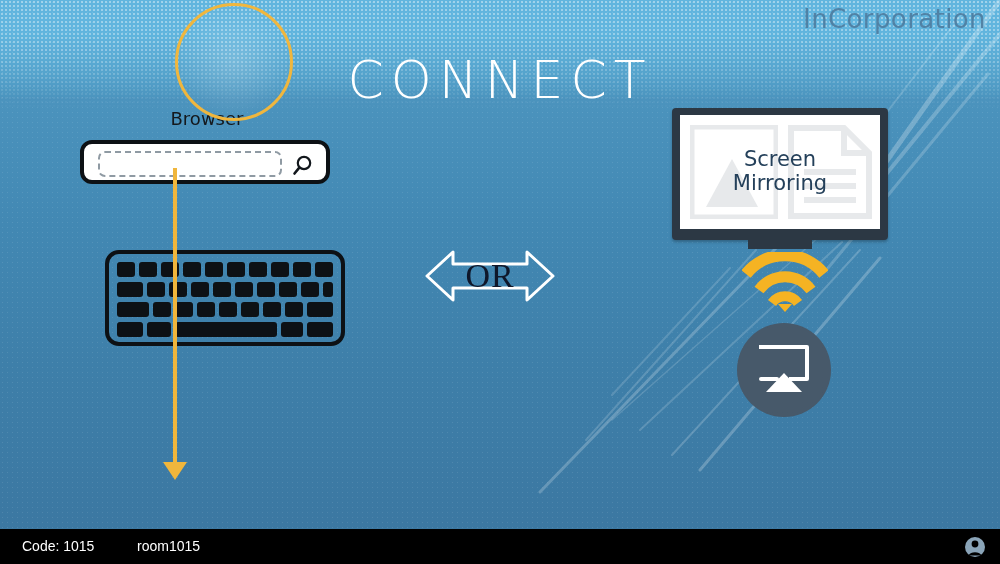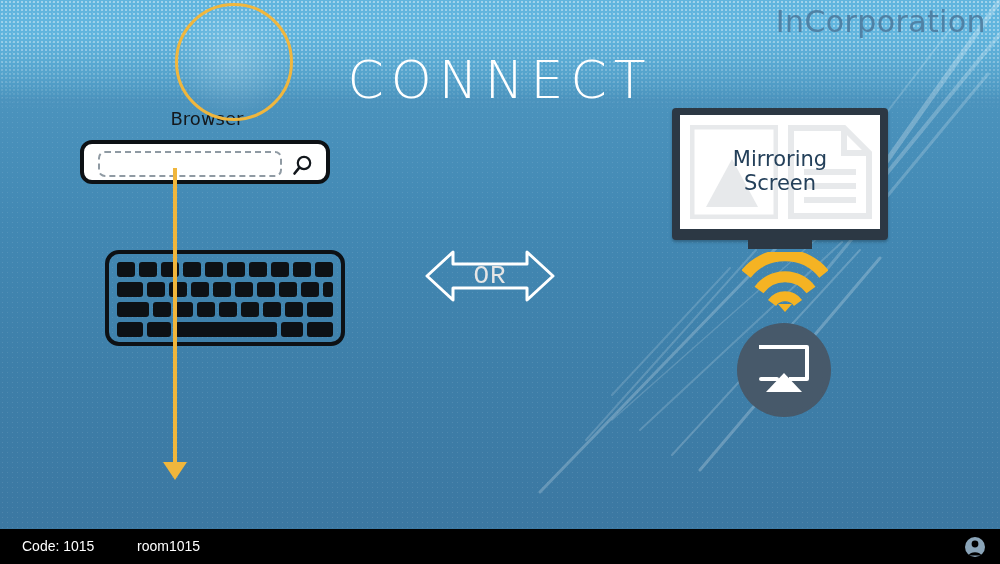--- a/index.html
+++ b/index.html
@@ -47,21 +47,21 @@
     color:#ffffff;
     font-size:52px;
     font-weight:300;
     letter-spacing:7px;
     font-family:"DejaVu Sans", sans-serif;
     line-height:1;
   }
   .brand{
     position:absolute;right:14px;top:4px;
     color:#4e7da0;
-    font-size:30px;
+    font-size:26px;
     font-weight:400;
     letter-spacing:.4px;
     font-family:"DejaVu Sans", sans-serif;
     opacity:.92;
   }
 
   
   .browser-wrap{position:absolute;left:78px;top:108px;width:258px;height:108px;}
   .browser-label{
     position:absolute;left:0;right:0;top:0;text-align:center;
@@ -116,22 +116,22 @@
     border-left:12px solid transparent;
     border-right:12px solid transparent;
     border-top:18px solid #f0b63c;
   }
 
   
   .or-arrow{position:absolute;left:425px;top:248px;width:130px;height:56px;}
   .or-text{
     position:absolute;left:425px;top:248px;width:130px;height:56px;
     display:flex;align-items:center;justify-content:center;
-    color:#e5e5e5;font-size:26px;letter-spacing:1px;
-    font-family:Liberation Mono, monospace;
+    color:#0f172a;font-size:34px;letter-spacing:1px;
+    font-family:Liberation Serif, serif;
   }
 
   
   .monitor{
     position:absolute;left:672px;top:108px;width:216px;height:132px;
     background:#2c3844;border-radius:4px;padding:7px 8px 11px 8px;
     box-sizing:border-box;
     box-shadow:0 2px 3px rgba(0,0,0,.25);
   }
   .screen{
@@ -272,22 +272,22 @@
         <polygon points="16,82 42,34 68,82" fill="#e7e9eb"></polygon>
       </svg>
       <svg class="ph" style="left:108px;top:10px;" width="84" height="94" viewBox="0 0 84 94">
         <path d="M3,3 H56 L81,28 V91 H3 Z" fill="none" stroke="#e7e9eb" stroke-width="6"></path>
         <path d="M56,3 L56,28 L81,28" fill="none" stroke="#e7e9eb" stroke-width="6"></path>
         <rect x="16" y="44" width="52" height="6" fill="#e7e9eb"></rect>
         <rect x="16" y="58" width="52" height="6" fill="#e7e9eb"></rect>
         <rect x="16" y="72" width="52" height="6" fill="#e7e9eb"></rect>
       </svg>
       <div class="mon-text">
+        <div>Screen</div>
         <div>Mirroring</div>
-        <div>Screen</div>
       </div>
     </div>
   </div>
   <div class="mon-stand"></div>
 
   <svg class="wifi" viewBox="0 0 86 60">
     <g fill="none" stroke="#f5b323" stroke-linecap="butt">
       <path d="M4,22 A50,50 0 0 1 82,22" stroke-width="12"></path>
       <path d="M17,38 A32,32 0 0 1 69,38" stroke-width="11"></path>
       <path d="M30,51 A16,16 0 0 1 56,51" stroke-width="10"></path>

